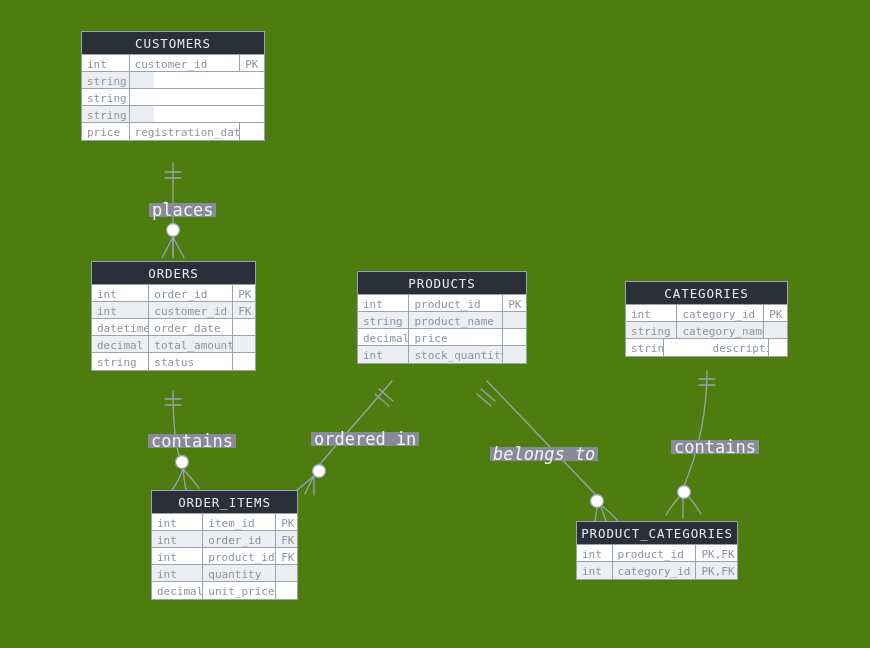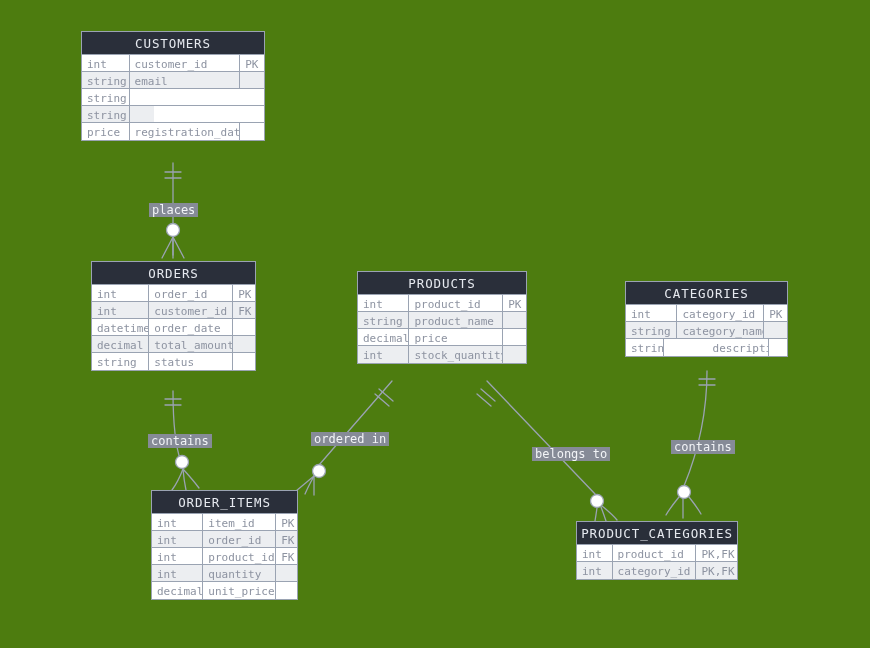--- a/index.html
+++ b/index.html
@@ -66,21 +66,21 @@
     white-space: nowrap;
     overflow: hidden;
   }
   .cell.c-key { border-right: none; text-align: left; }
 
   
   .rel-label {
     position: absolute;
     background: #868b97;
     color: #f2f4f7;
-    font-size: 12px;
+    font-size: 17px;
     line-height: 14px;
     padding: 0px 3px;
     white-space: nowrap;
     z-index: 6;
   }
 </style>
 </head>
 <body>
 
 <div id="canvas">
@@ -156,21 +156,20 @@
   <div id="entity-layer">
       <div class="entity" style="left: 81px; top: 31px; width: 184px;">
         <div class="entity-title">CUSTOMERS</div>
         <div class="attr-row odd">
           <div class="cell c-type" style="width: 48px;">int</div>
           <div class="cell c-name" style="width: 112px;">customer_id</div>
           <div class="cell c-key" style="width: 24px;">PK</div>
         </div>
         <div class="attr-row even">
           <div class="cell c-type" style="width: 48px;">string</div>
-          <div class="cell c-name" style="width: 112px;">email</div>
           <div class="cell c-key" style="width: 24px;"></div>
         </div>
         <div class="attr-row odd">
           <div class="cell c-type" style="width: 48px;">string</div>
           <div class="cell c-key" style="width: 24px;"></div>
         </div>
         <div class="attr-row even">
           <div class="cell c-type" style="width: 48px;">string</div>
           <div class="cell c-key" style="width: 24px;"></div>
         </div>
@@ -289,17 +288,17 @@
           <div class="cell c-name" style="width: 85px;">category_id</div>
           <div class="cell c-key" style="width: 41px;">PK,FK</div>
         </div>
       </div>
     </div>
 
   <div id="label-layer">
       <div class="rel-label" style="left: 149px; top: 203px;">places</div>
       <div class="rel-label" style="left: 148px; top: 434px;">contains</div>
       <div class="rel-label" style="left: 311px; top: 432px; text-align: center;">ordered in</div>
-      <div class="rel-label" style="left: 532px; top: 447px;">belongs to</div>
+      <div class="rel-label" style="left: 490px; top: 447px; font-style: italic;">belongs to</div>
       <div class="rel-label" style="left: 671px; top: 440px;">contains</div>
     </div>
 
 </div>
 
 </body></html>

